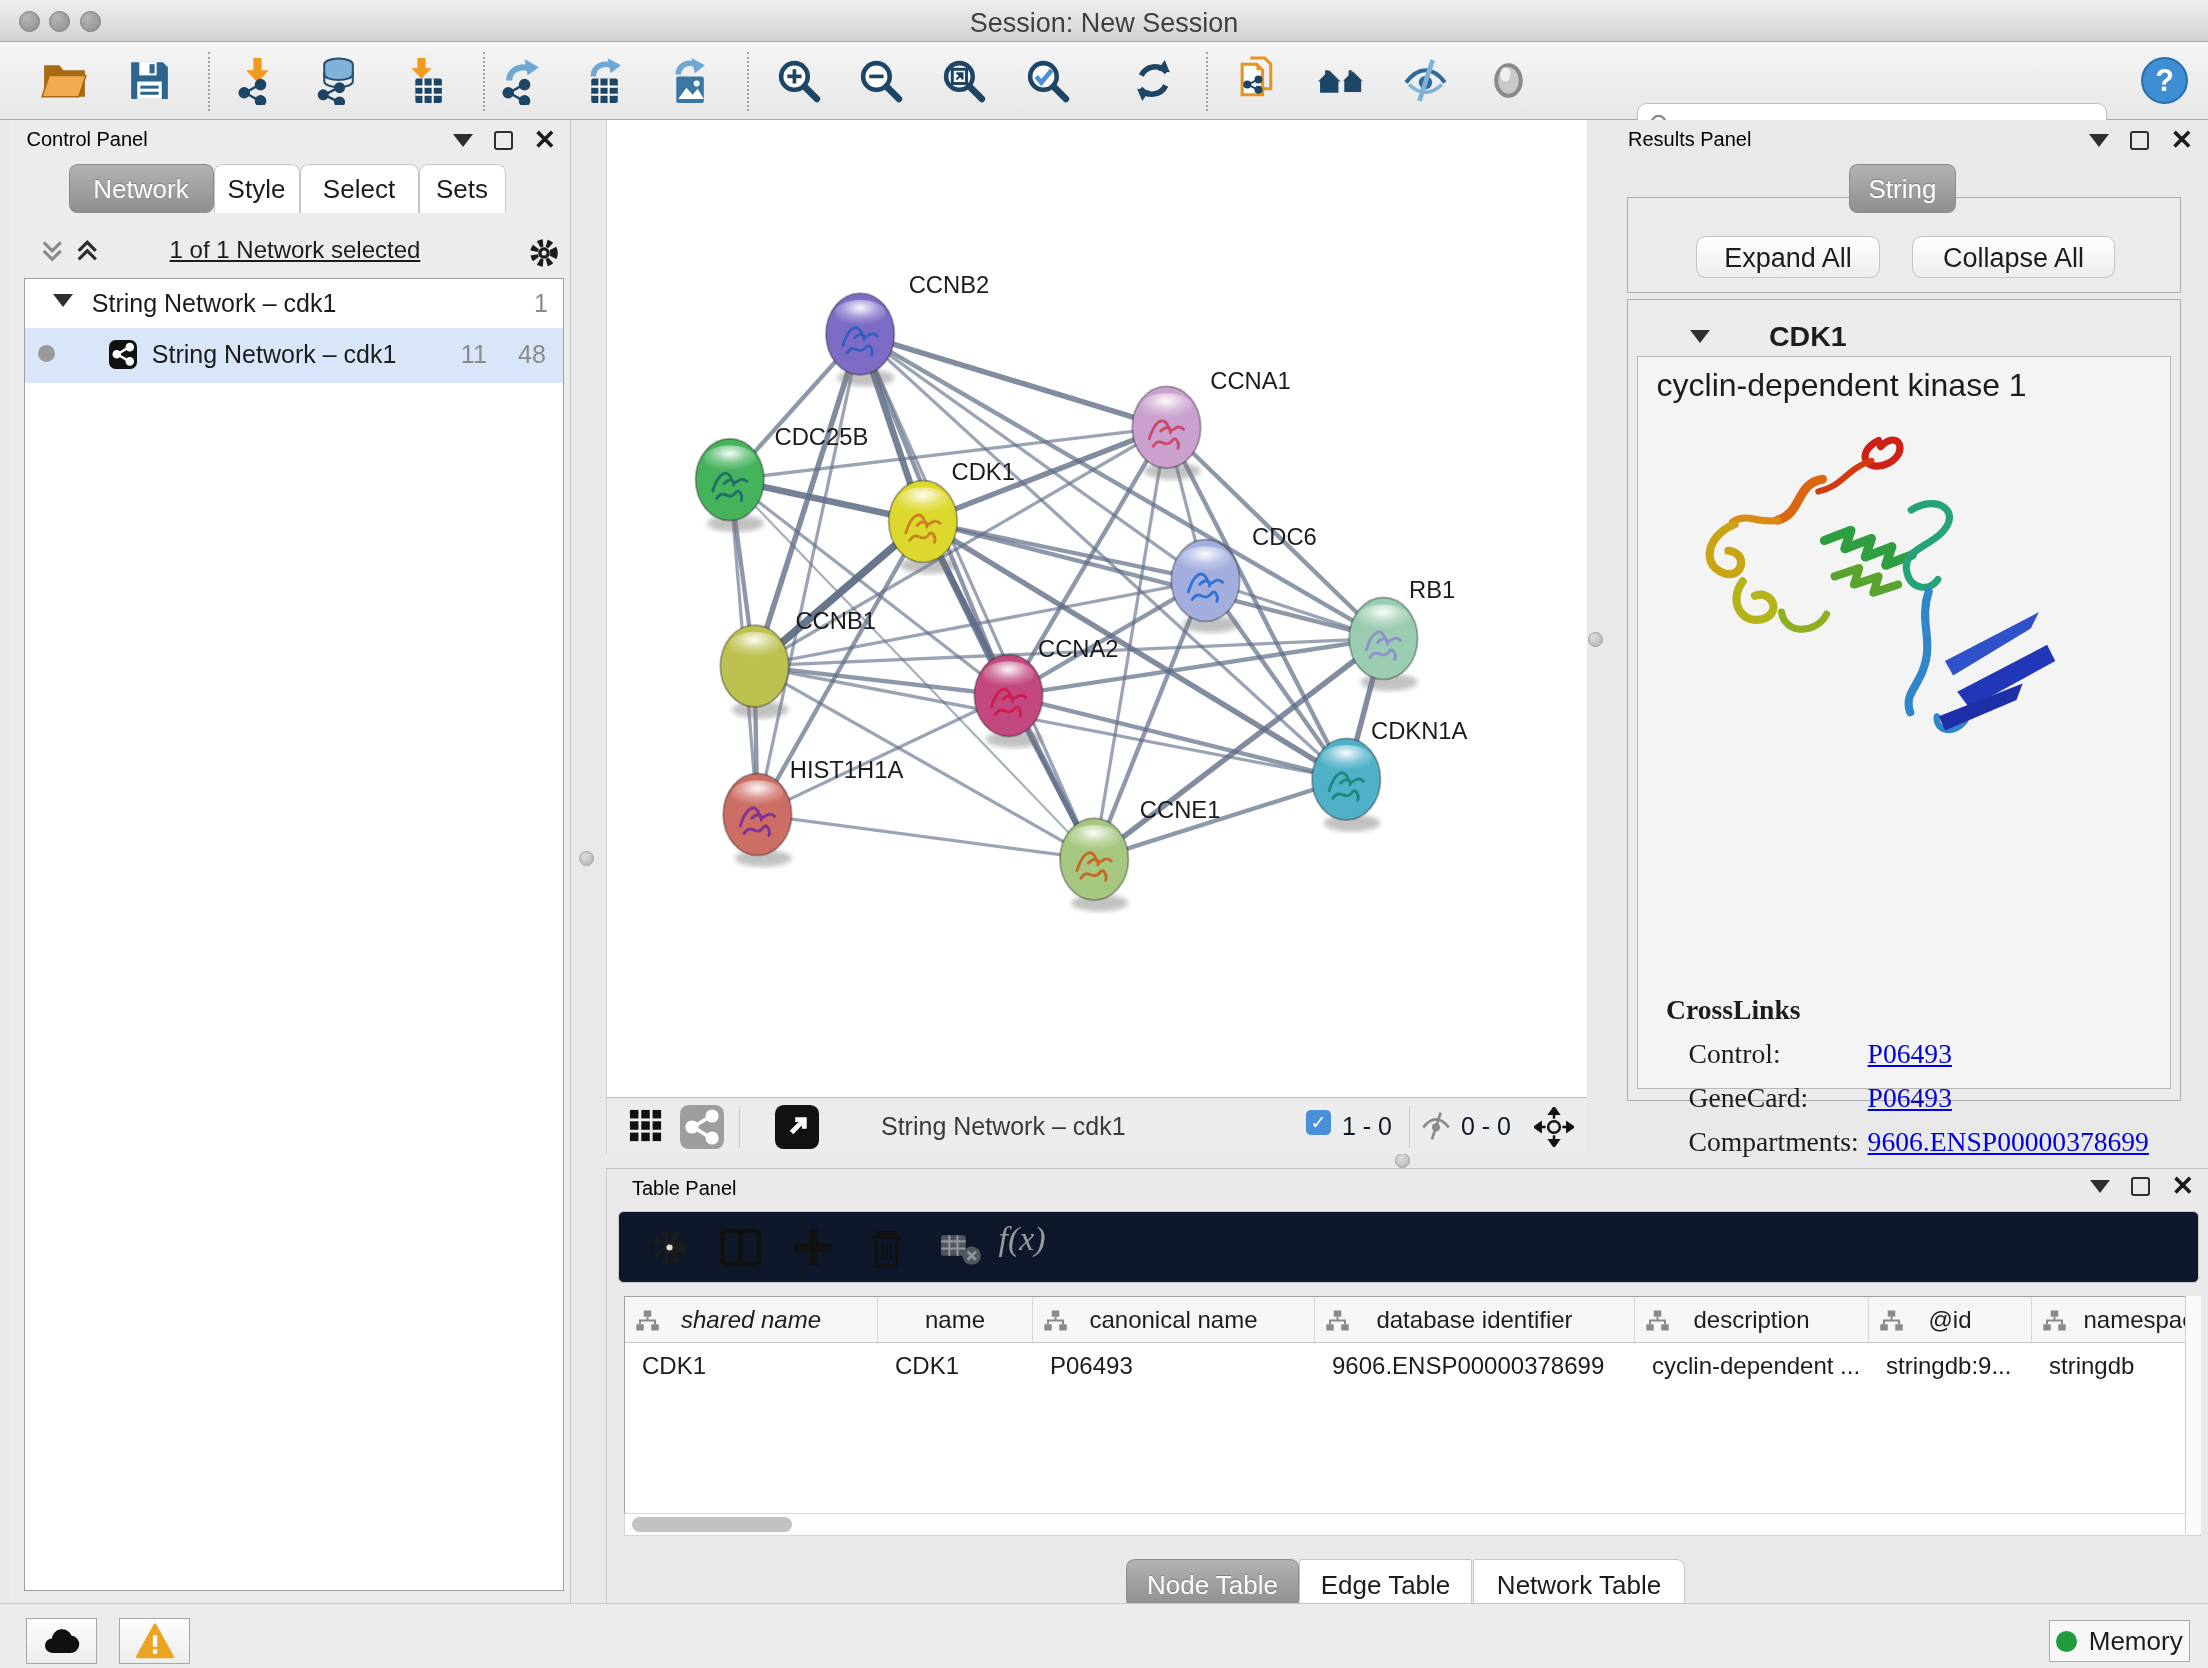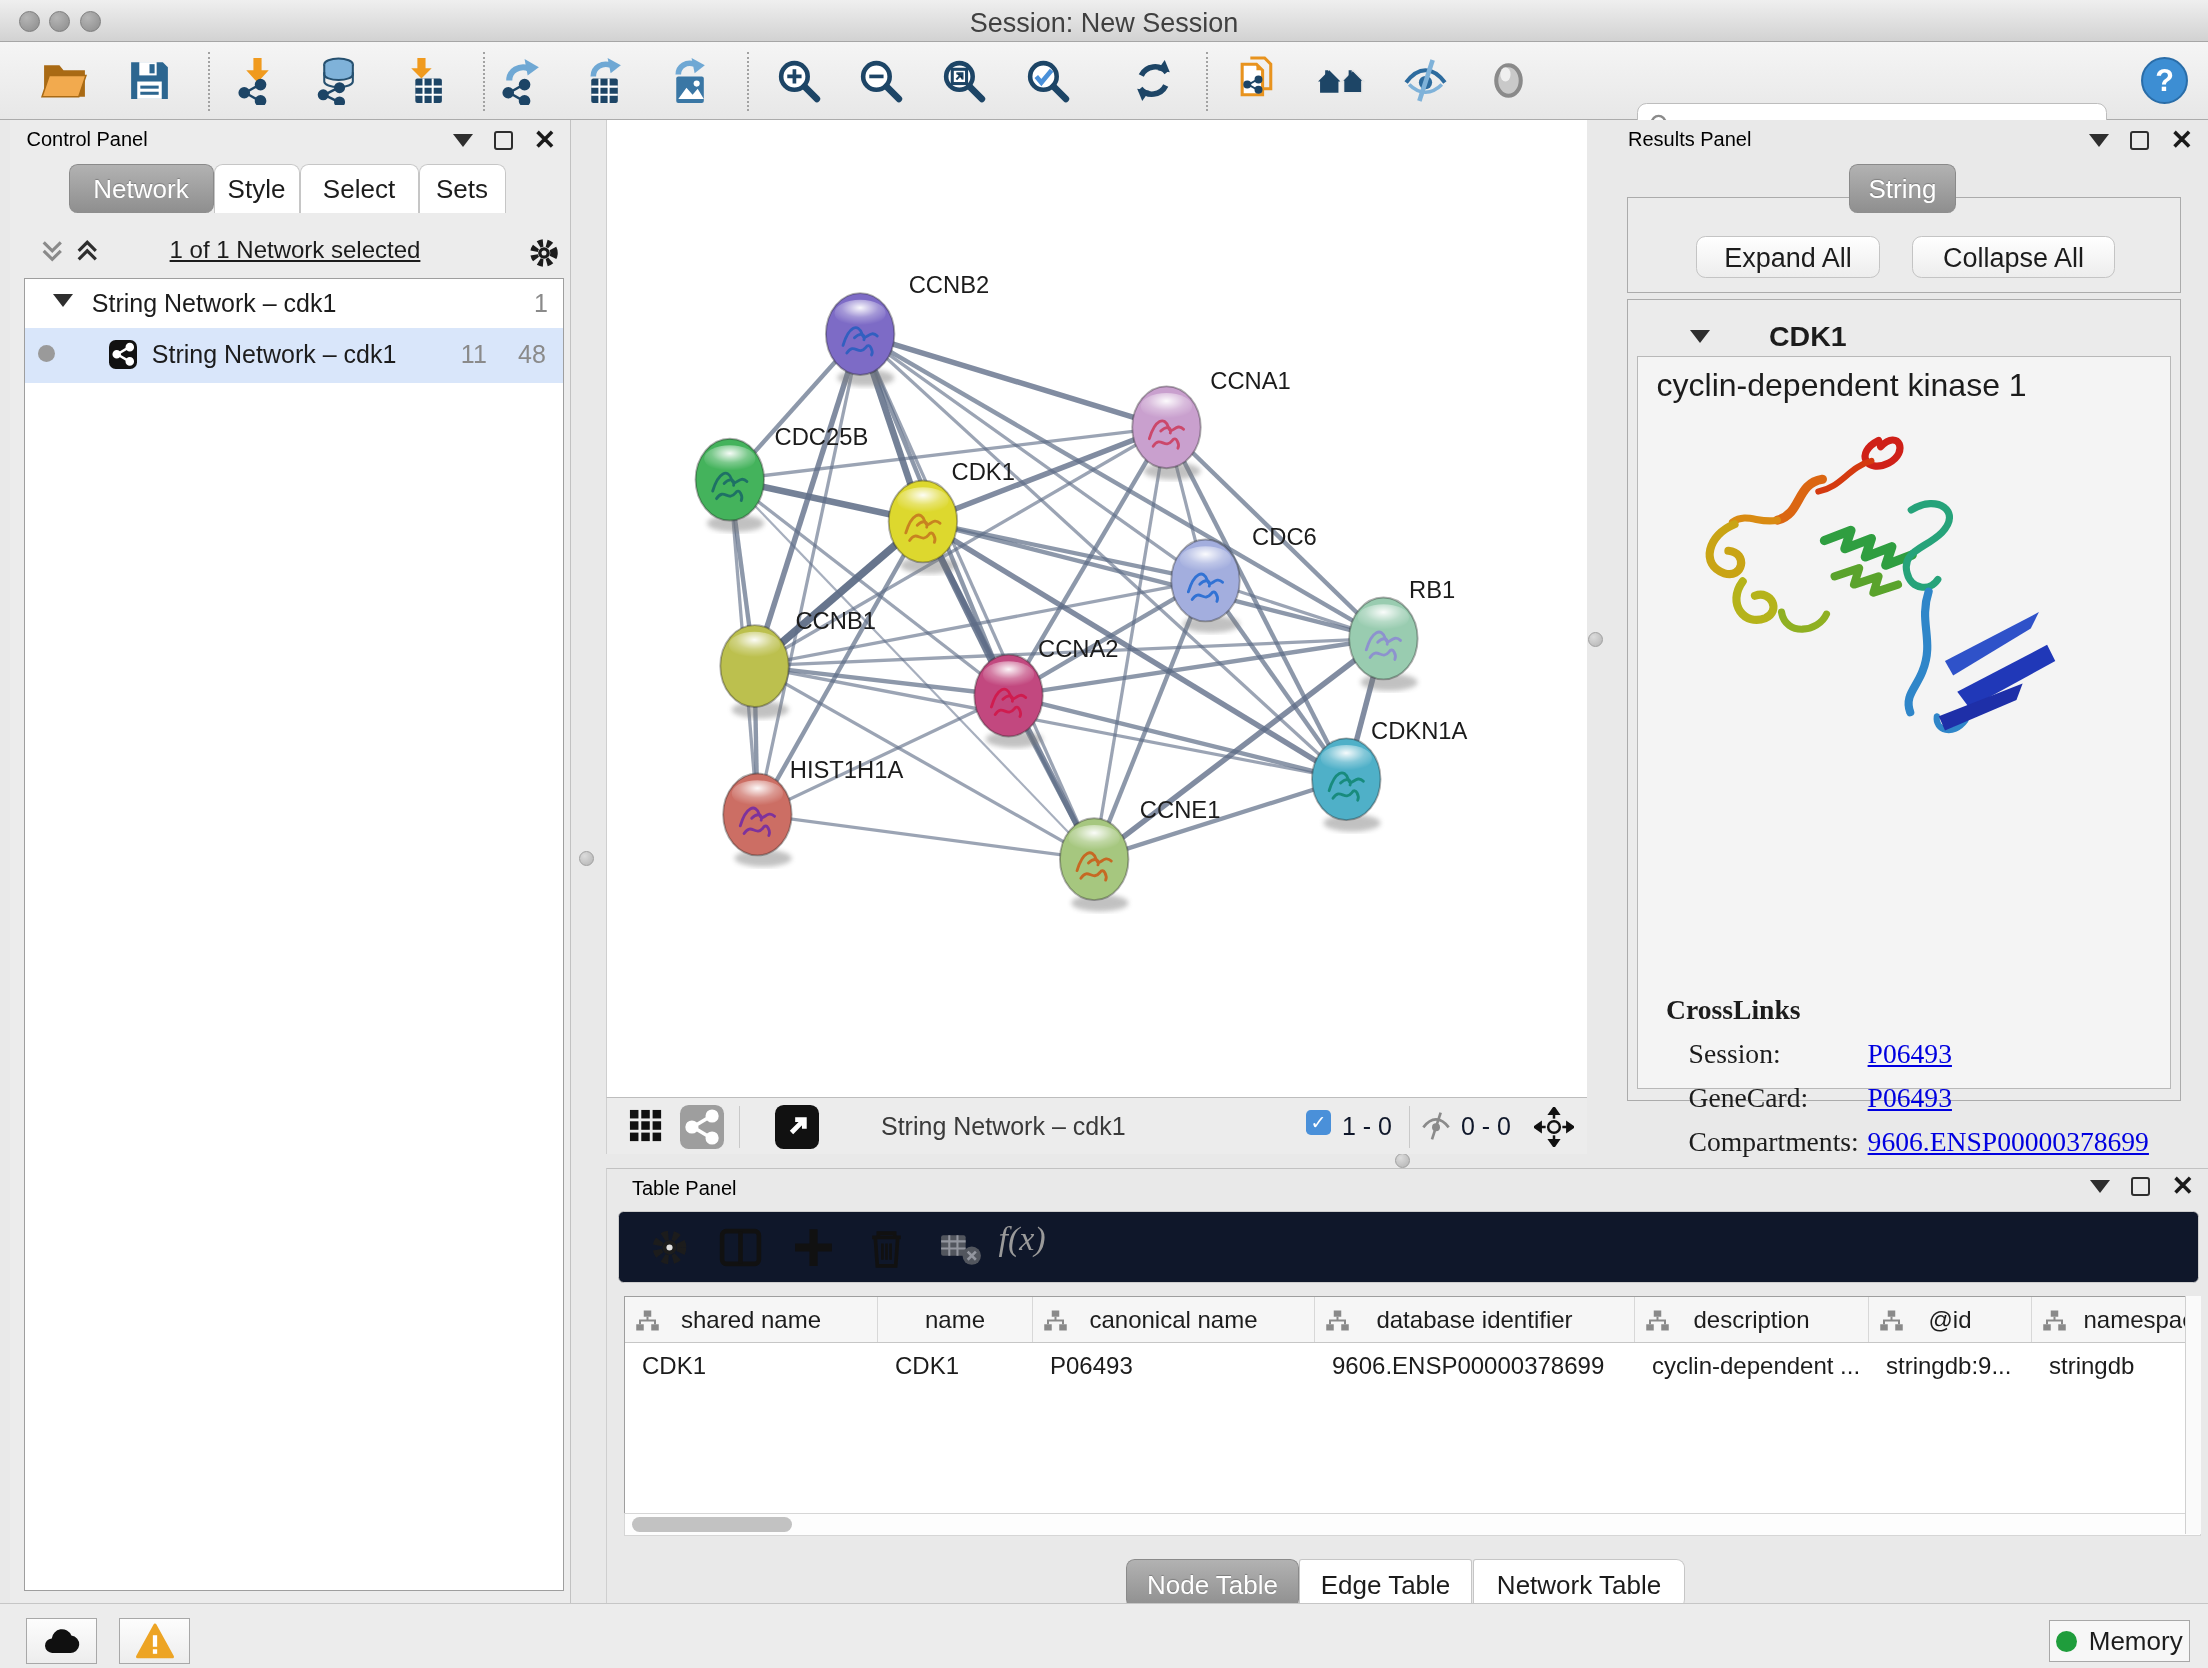--- a/index.html
+++ b/index.html
@@ -596,21 +596,21 @@
             <path d="M252 170c-10 30 6 48-6 78c-6 16-18 24-12 40" stroke="#2f86c9" stroke-width="8"></path>
             <path d="M288 296c-12 16-30 10-28-4" stroke="#2f86c9" stroke-width="6"></path>
           </g>
           <path d="M268 238L360 190L352 206L276 252z" fill="#2f52c9"></path>
           <path d="M280 268L368 222L376 238L292 284z" fill="#2038b8"></path>
           <path d="M262 292L344 260L338 276L268 306z" fill="#1e2fa8"></path>
         </svg>
         <div class="serif" style="position:absolute;left:28.5px;top:637px;font-size:27.6px;font-weight:bold">CrossLinks</div>
         <div id="xl-rows" class="serif" style="position:absolute;left:0;top:681px;width:100%">
             <div class="xl-row">
-              <span class="xl-label">Session:</span>
+              <span class="xl-label">Control:</span>
               <a class="xl-val" href="#">P06493</a>
             </div>
             <div class="xl-row">
               <span class="xl-label">GeneCard:</span>
               <a class="xl-val" href="#">P06493</a>
             </div>
             <div class="xl-row">
               <span class="xl-label">Compartments:</span>
               <a class="xl-val" href="#">9606.ENSP00000378699</a>
             </div>
@@ -658,21 +658,21 @@
             <rect x="6" y="12" width="24" height="20" rx="2" fill="#8a8a8a"></rect>
             <path d="M6 18h24M6 25h24M14 12v20M22 12v20" stroke="#fff" stroke-width="2"></path>
             <circle cx="36" cy="32" r="9" fill="#8a8a8a"></circle>
             <path d="M32 28l8 8M40 28l-8 8" stroke="#fff" stroke-width="2.5"></path>
           </g>
         </svg>
       <div class="tpi" style="left:380px;top:7.6px;width:86px;color:#9a9a9a;font-family:'Liberation Serif',serif;font-style:italic;font-size:34px">f(x)</div>
     </div>
     <div class="grid-table">
       <div class="thead" id="thead">
-          <div class="th" style="width: 253px;">
+          <div class="th" style="width: 253px; font-style: italic;">
             <svg class="treeicon" width="25" height="25" viewBox="0 0 20 20">
               <g fill="#8a8a8a">
                 <rect x="7" y="2" width="6" height="5"></rect>
                 <rect x="1" y="13" width="6" height="5"></rect>
                 <rect x="13" y="13" width="6" height="5"></rect>
               </g>
               <path d="M10 7v3M4 13v-3h12v3M4 10h12" stroke="#8a8a8a" stroke-width="1.6" fill="none"></path>
             </svg>
             <span>shared name</span>
           </div>

